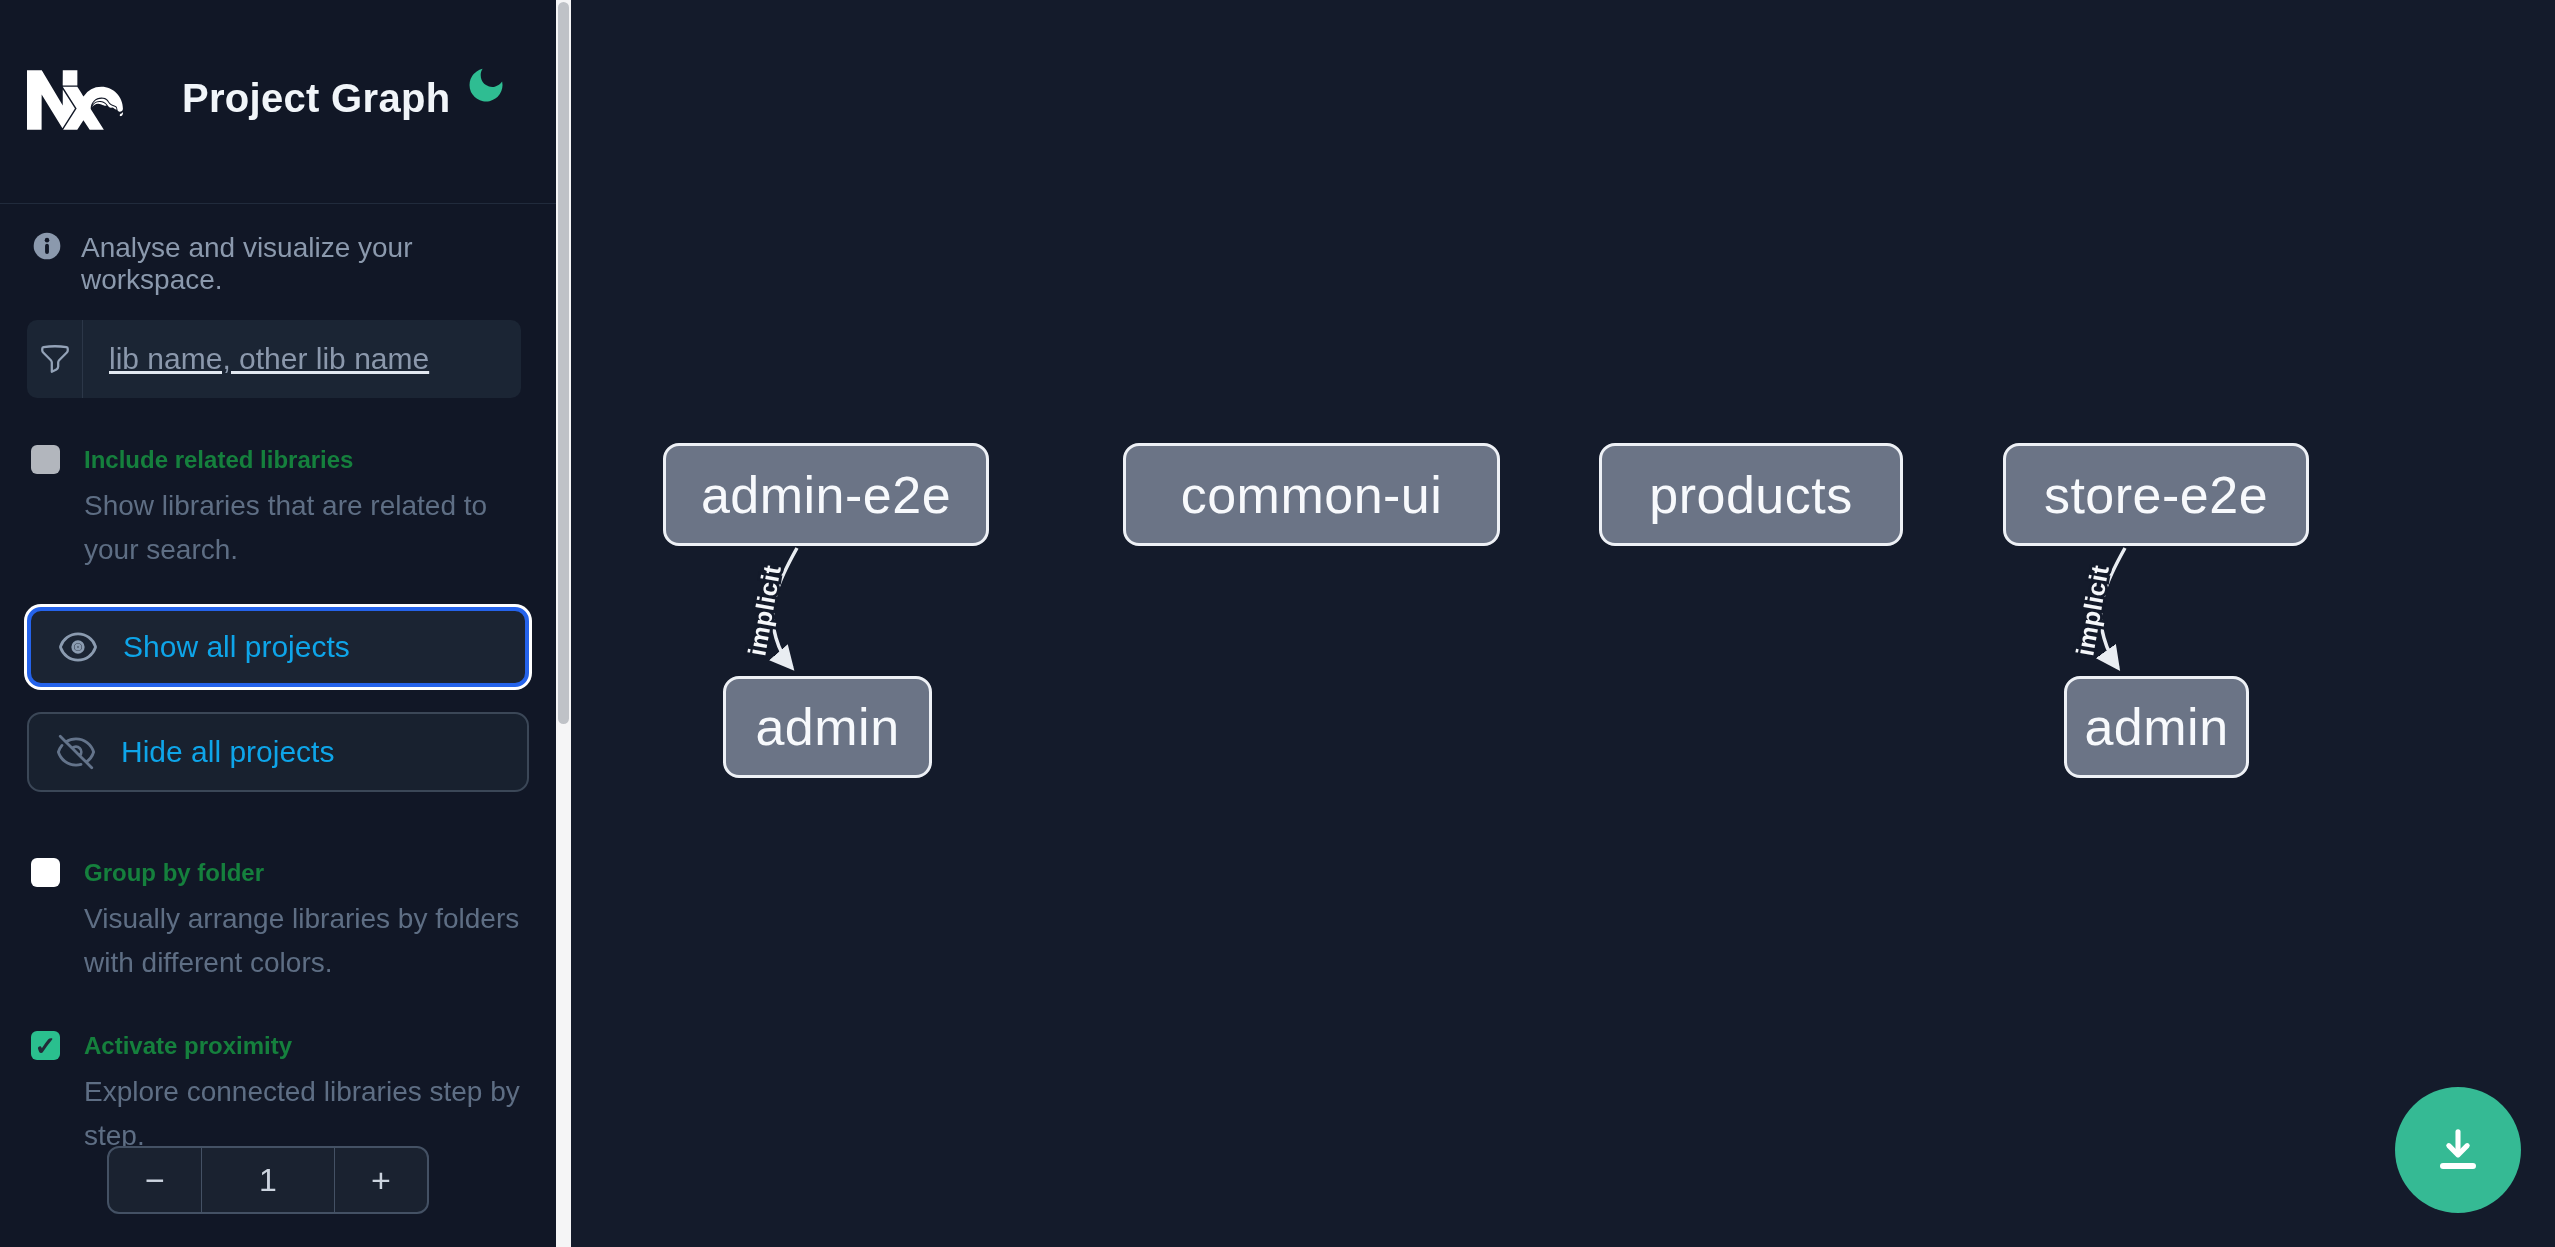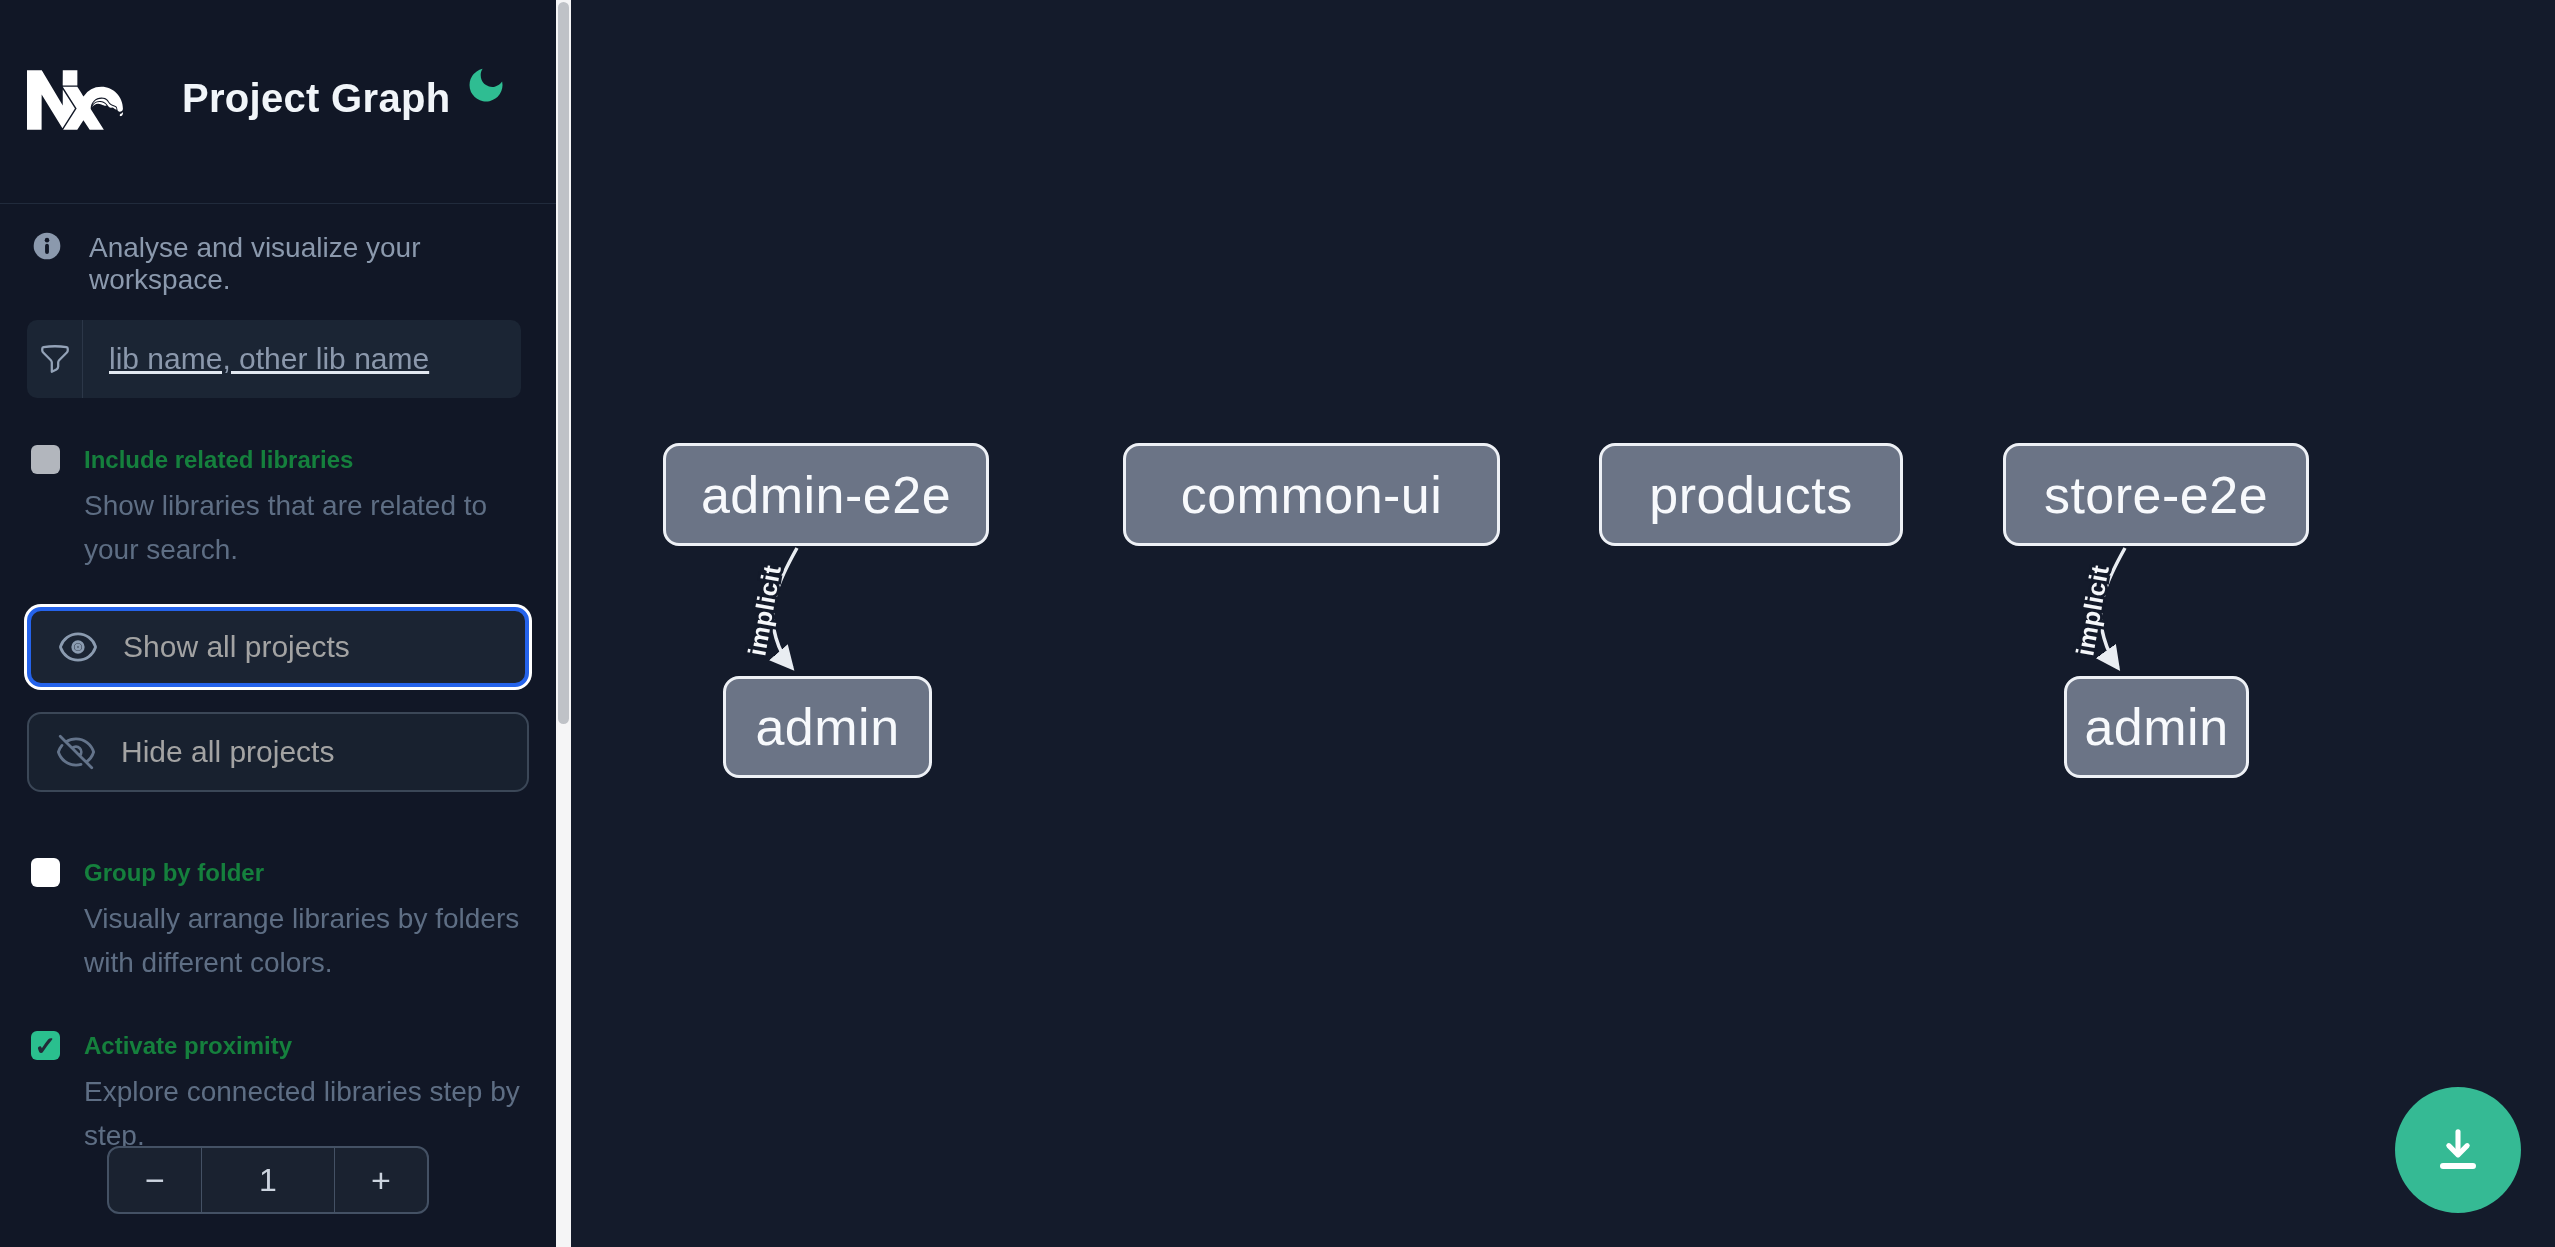--- a/index.html
+++ b/index.html
@@ -26,21 +26,21 @@
 
   .logo { position:absolute; left:26px; top:62px; width:98px; height:76px; }
   .app-title { position:absolute; left:182px; top:76px; font-size:40px; font-weight:600;
                color:#f1f5f9; letter-spacing:.3px; }
   .theme-toggle { position:absolute; left:460px; top:60px; width:52px; height:52px;
                   background:none; border:none; cursor:pointer; }
   .header-divider { position:absolute; left:0; top:203px; width:556px; height:1px; background:#212b3c; }
 
   .intro { position:absolute; left:31px; top:230px; display:flex; align-items:flex-start; }
   .intro svg { width:32px; height:32px; flex:none; }
-  .intro-text { margin-left:26px; margin-top:2px; font-size:28px; color:#8b99ad; }
+  .intro-text { margin-left:18px; margin-top:2px; font-size:28px; color:#8b99ad; }
 
   .filter-box { position:absolute; left:27px; top:320px; width:494px; height:78px;
                 background:#1b2534; border-radius:10px; display:flex; align-items:stretch; }
   .filter-icon-cell { width:64px; display:flex; align-items:center; justify-content:center;
                       border-right:1px solid #2c3748; }
   .filter-box input { flex:1; background:transparent; border:none; outline:none; color:#e2e8f0;
                       font-size:30px; padding:0 26px; font-family:"Liberation Sans", sans-serif;text-decoration:underline; }
   .filter-box input::placeholder { color:#8b98ac; }
 
   .opt-row { position:absolute; left:31px; width:500px; }
@@ -52,21 +52,21 @@
   .checkbox .tick { color:#222b38; font-size:26px; font-weight:700; line-height:1; }
   .opt-text { margin-left:53px; width:447px; }
   .opt-label { font-size:24px; font-weight:600; color:#15803d; line-height:36px; }
   .opt-desc  { margin-top:6px; font-size:28px; color:#5e6e84; line-height:44px; }
 
   .side-btn { position:absolute; left:27px; width:502px; height:80px; display:flex;
               align-items:center; background:#18212f; border-radius:14px; cursor:pointer;
               border:2px solid #3b4757; padding-left:26px; }
   .side-btn.focused { border:4px solid #2563eb; box-shadow:0 0 0 3px #ffffff; background:#1b2433; }
   .side-btn svg { width:42px; height:42px; flex:none; }
-  .side-btn .btn-label { margin-left:24px; font-size:30px; font-weight:500; color:#a3a3a3; }
+  .side-btn .btn-label { margin-left:24px; font-size:30px; font-weight:500; color:#0ea5e9; }
 
   .stepper { position:absolute; left:107px; top:1146px; height:68px; display:flex;
              border:2px solid #445164; border-radius:12px; overflow:hidden; background:#1a2230; }
   .stepper > * { display:flex; align-items:center; justify-content:center; color:#ccd4df; }
   .step-btn { width:92px; font-size:34px; background:none; border:none; cursor:pointer;
               color:#ccd4df; font-family:"Liberation Sans", sans-serif; }
   .step-value { width:134px; font-size:32px; border-left:1px solid #445164; border-right:1px solid #445164; }
 
   .fab { position:absolute; left:2395px; top:1087px; width:126px; height:126px; border-radius:50%;
          background:#35ba94; border:none; cursor:pointer; z-index:5;

